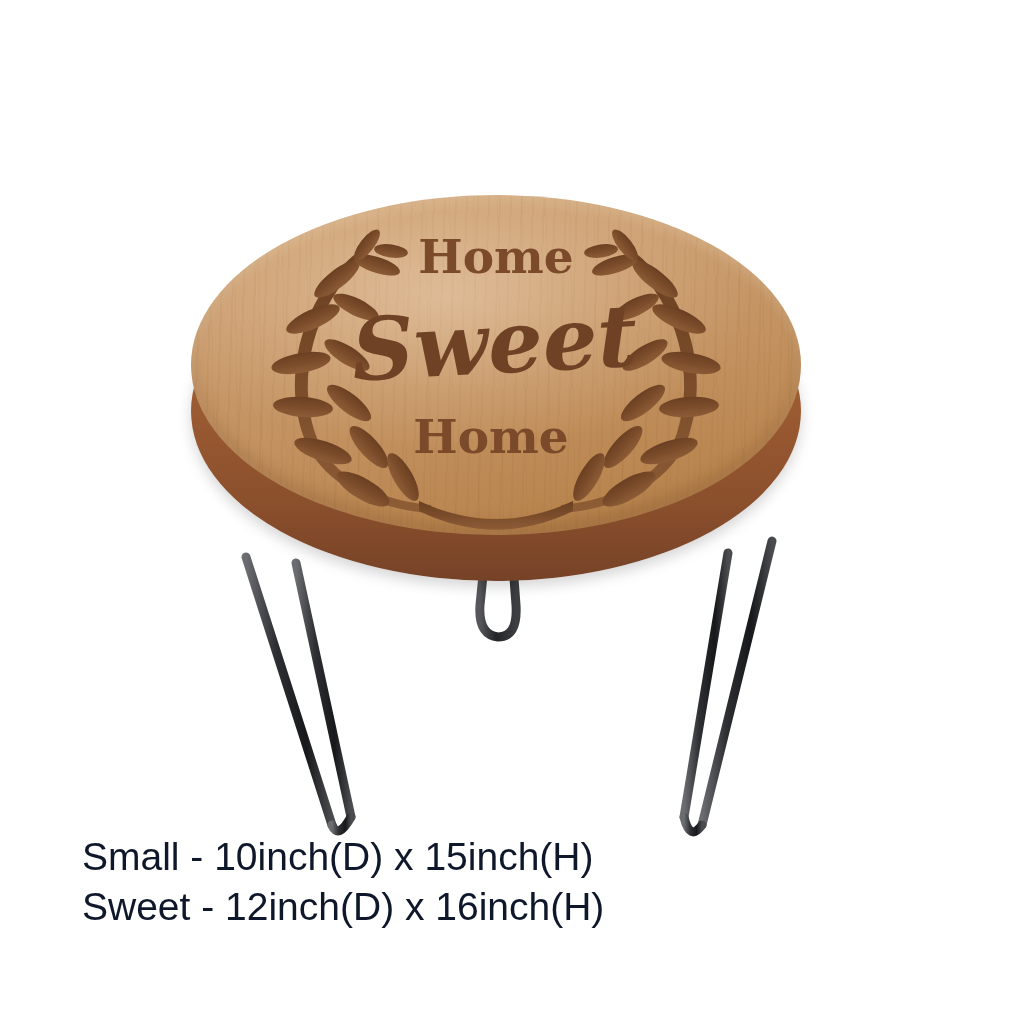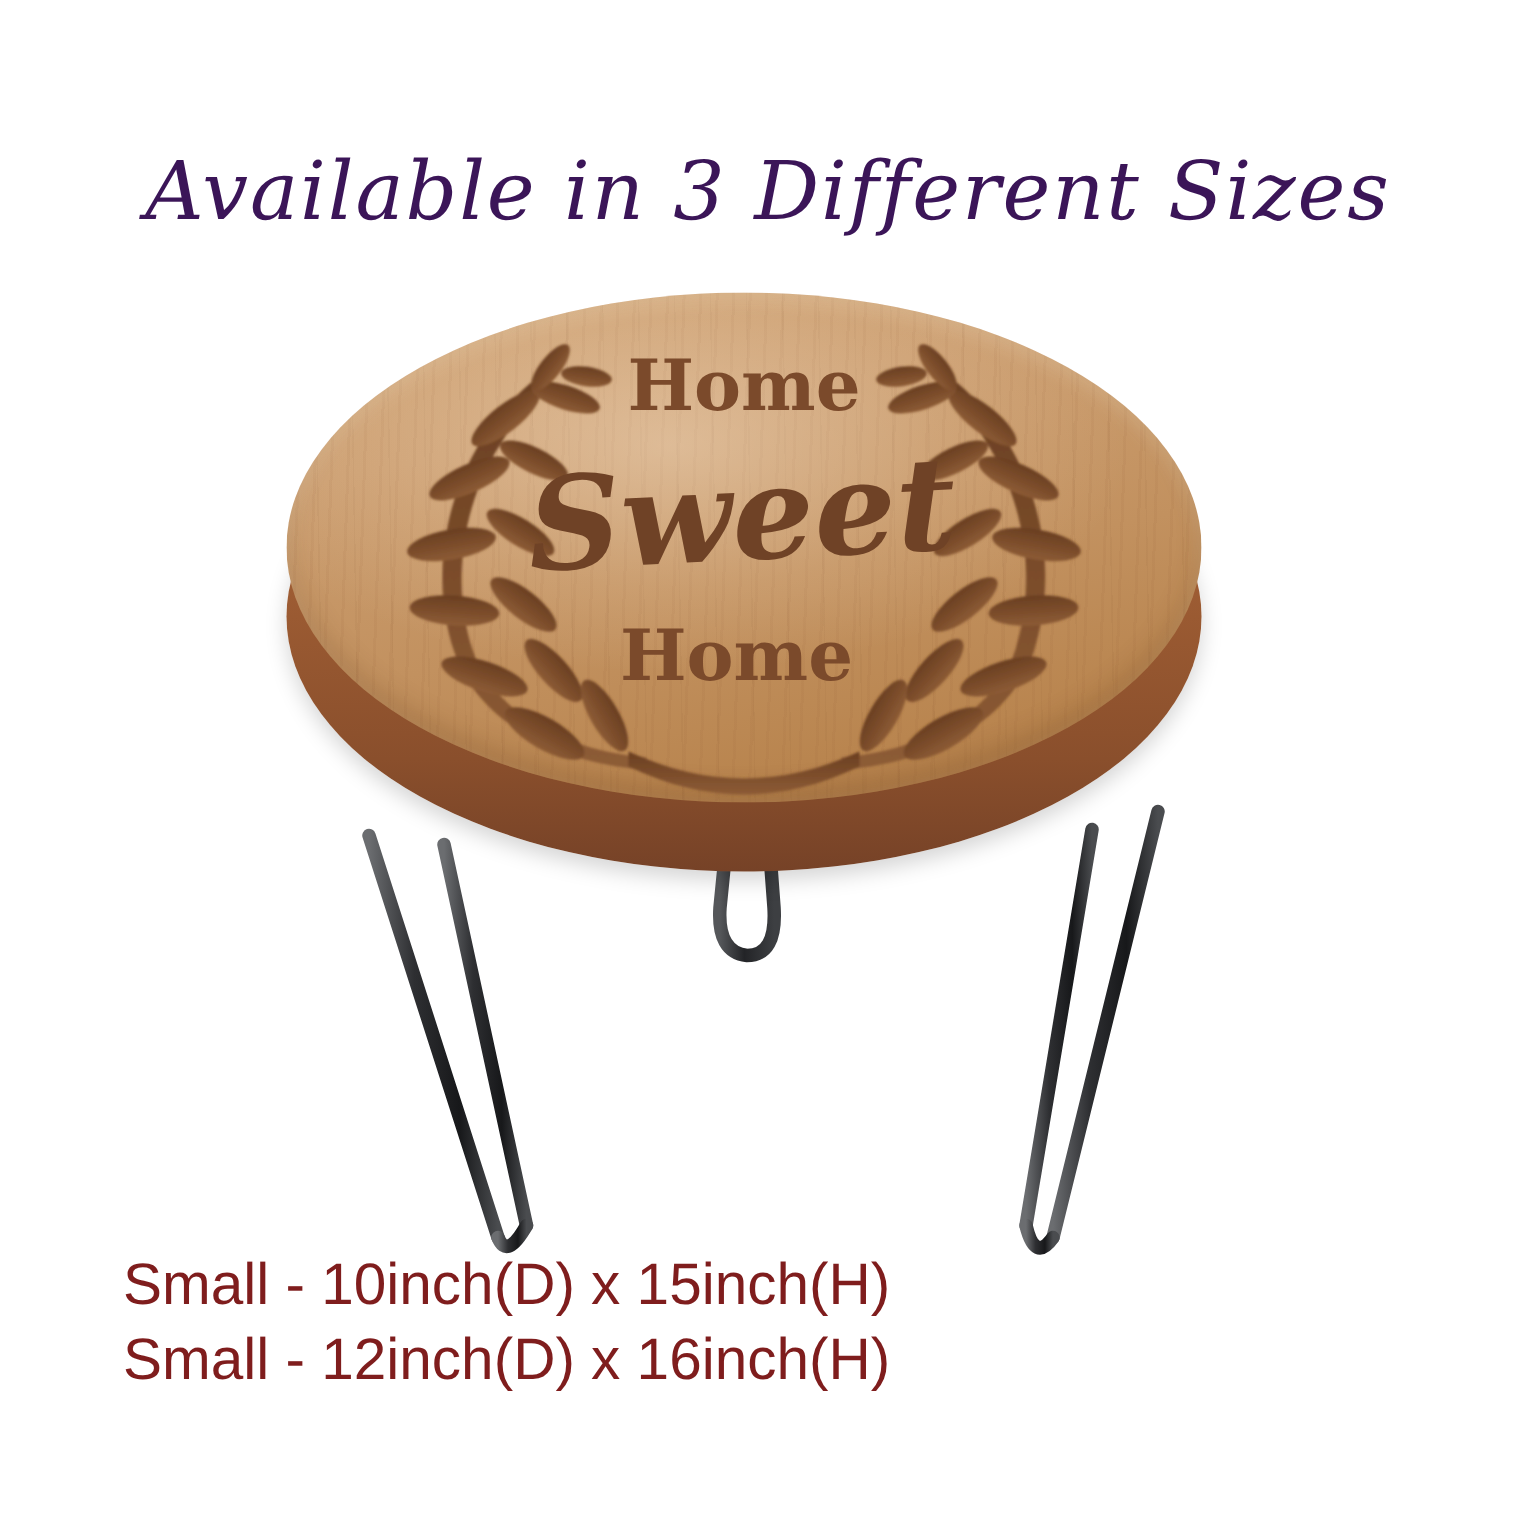--- a/index.html
+++ b/index.html
@@ -127,30 +127,29 @@
   #sizes {
     position: absolute;
     left: 82px;
     top: 832px;
     width: 720px;
   }
   .size-line {
     font-family: "Liberation Sans", sans-serif;
     font-size: 39px;
     line-height: 50px;
-    color: #7f1d1d;
+    color: #0f172a;
     white-space: nowrap;
   }
 </style>
 </head>
 <body>
 
 <div id="page">
 
-  <div id="heading">Available in 3 Different Sizes</div>
 
   <div id="product">
 
     <svg id="legs-svg" viewBox="0 0 730 660">
       <defs>
         <linearGradient id="metal" x1="0" y1="0" x2="1" y2="0">
           <stop offset="0%" stop-color="#6b6d70"></stop>
           <stop offset="35%" stop-color="#2e2f32"></stop>
           <stop offset="70%" stop-color="#17181a"></stop>
           <stop offset="100%" stop-color="#4a4c4f"></stop>
@@ -250,16 +249,16 @@
             <text x="300" y="258" text-anchor="middle" class="eng-serif" font-size="47">Home</text>
           </g>
         </svg>
 
       </div>
     </div>
   </div>
 
   <div id="sizes">
     <div class="size-line">Small - 10inch(D) x 15inch(H)</div>
-    <div class="size-line">Small - 12inch(D) x 16inch(H)</div>
+    <div class="size-line">Sweet - 12inch(D) x 16inch(H)</div>
   </div>
 
 </div>
 
 </body></html>

